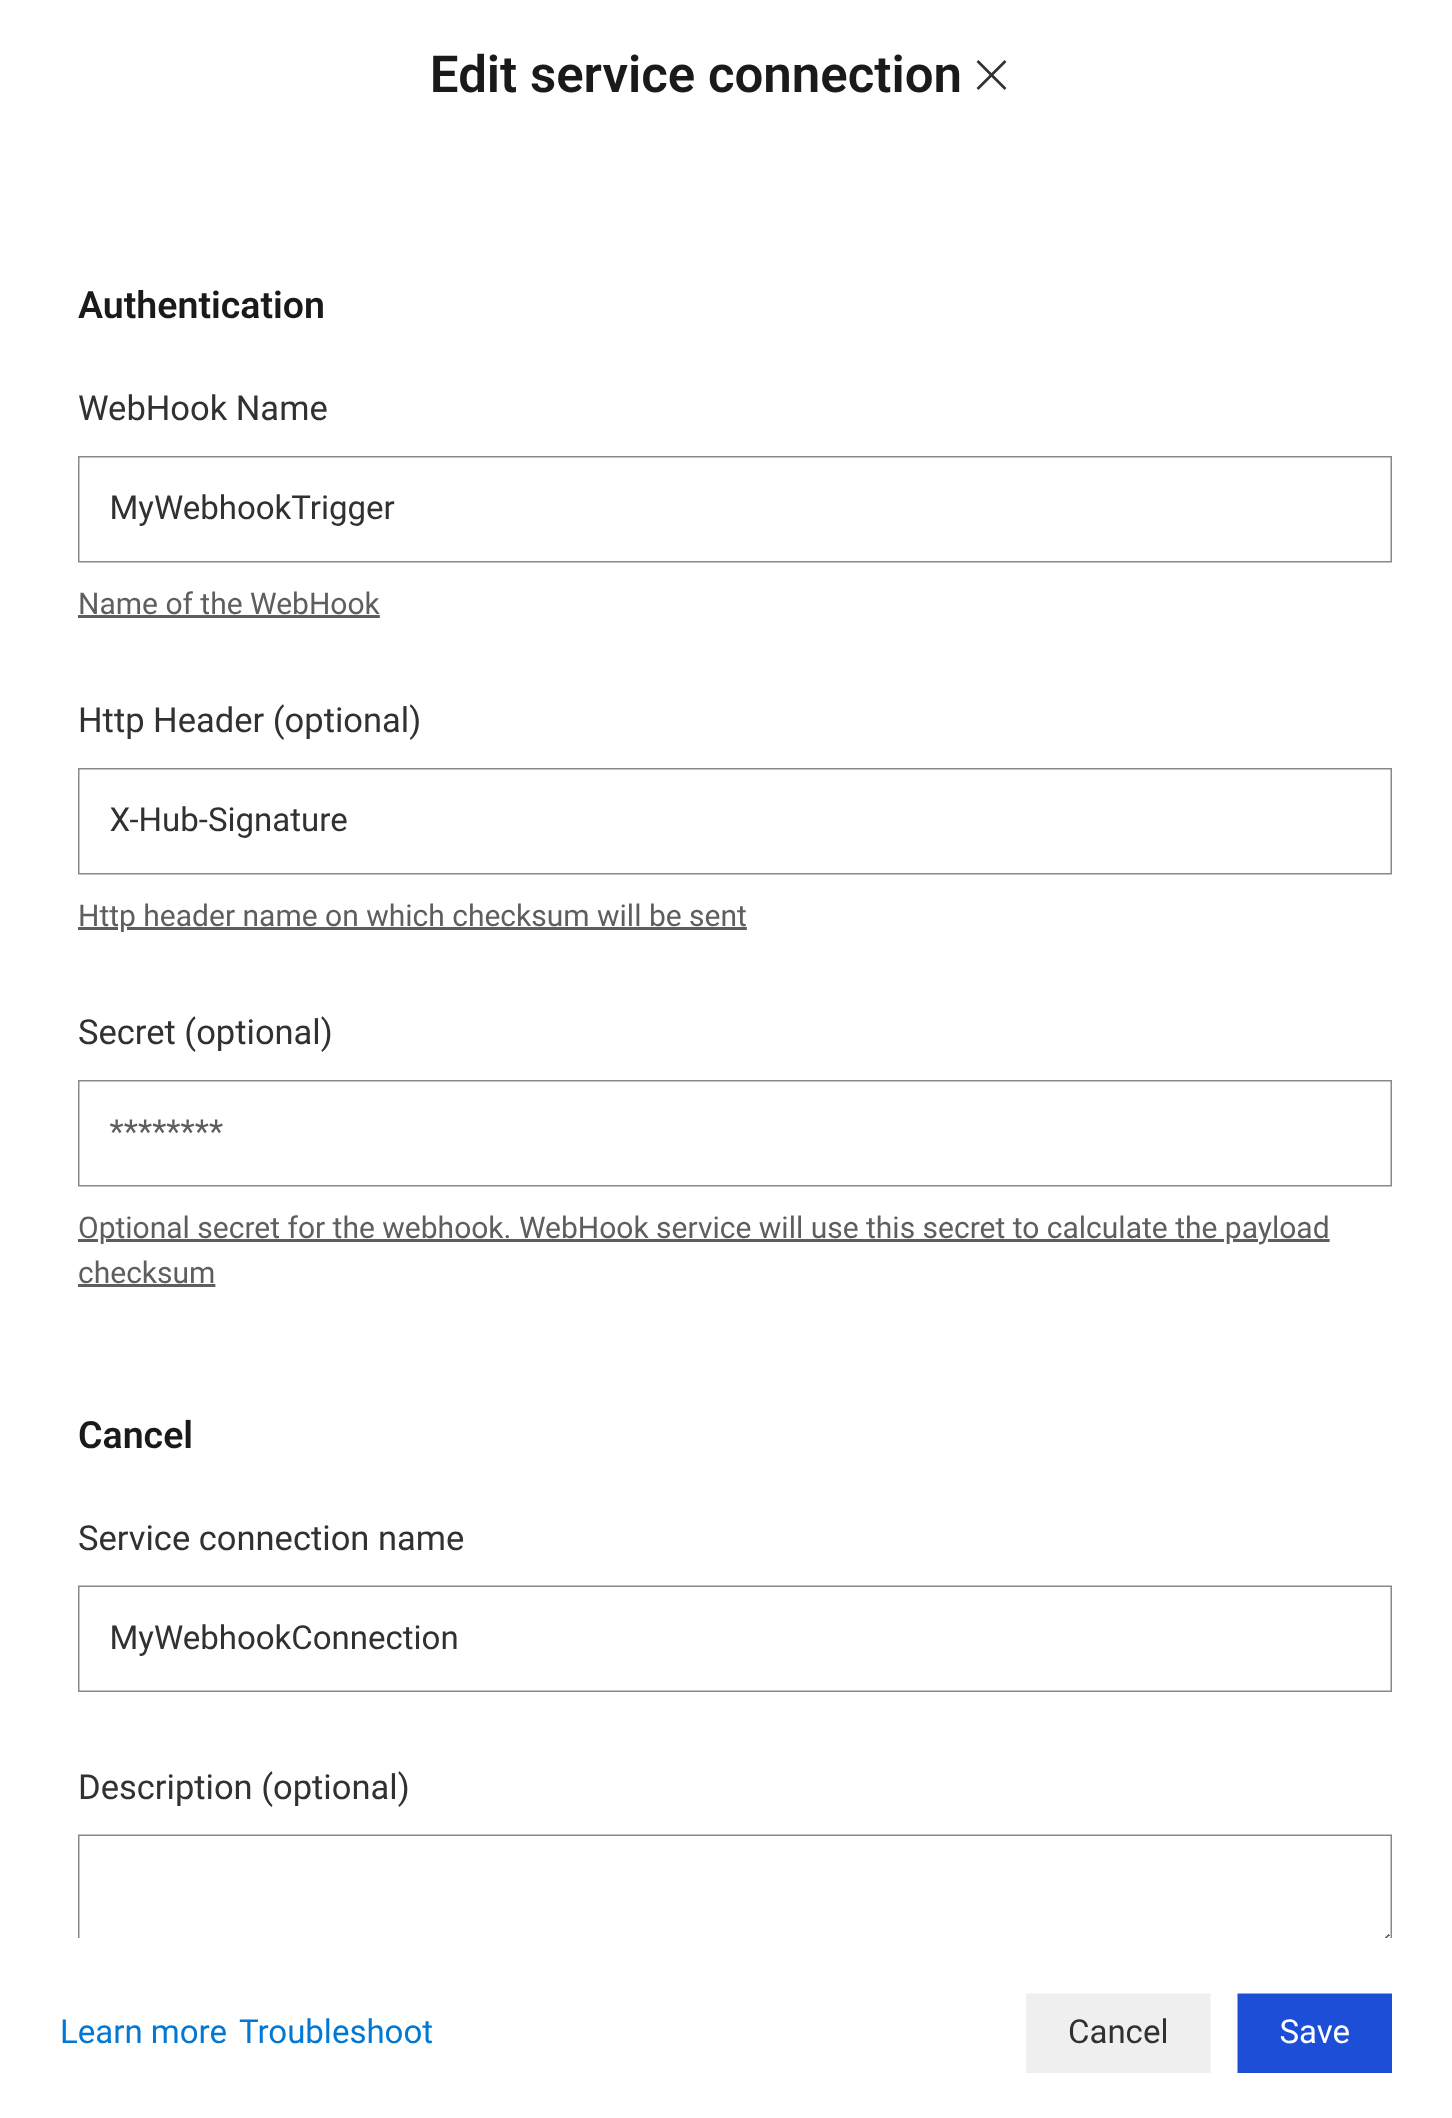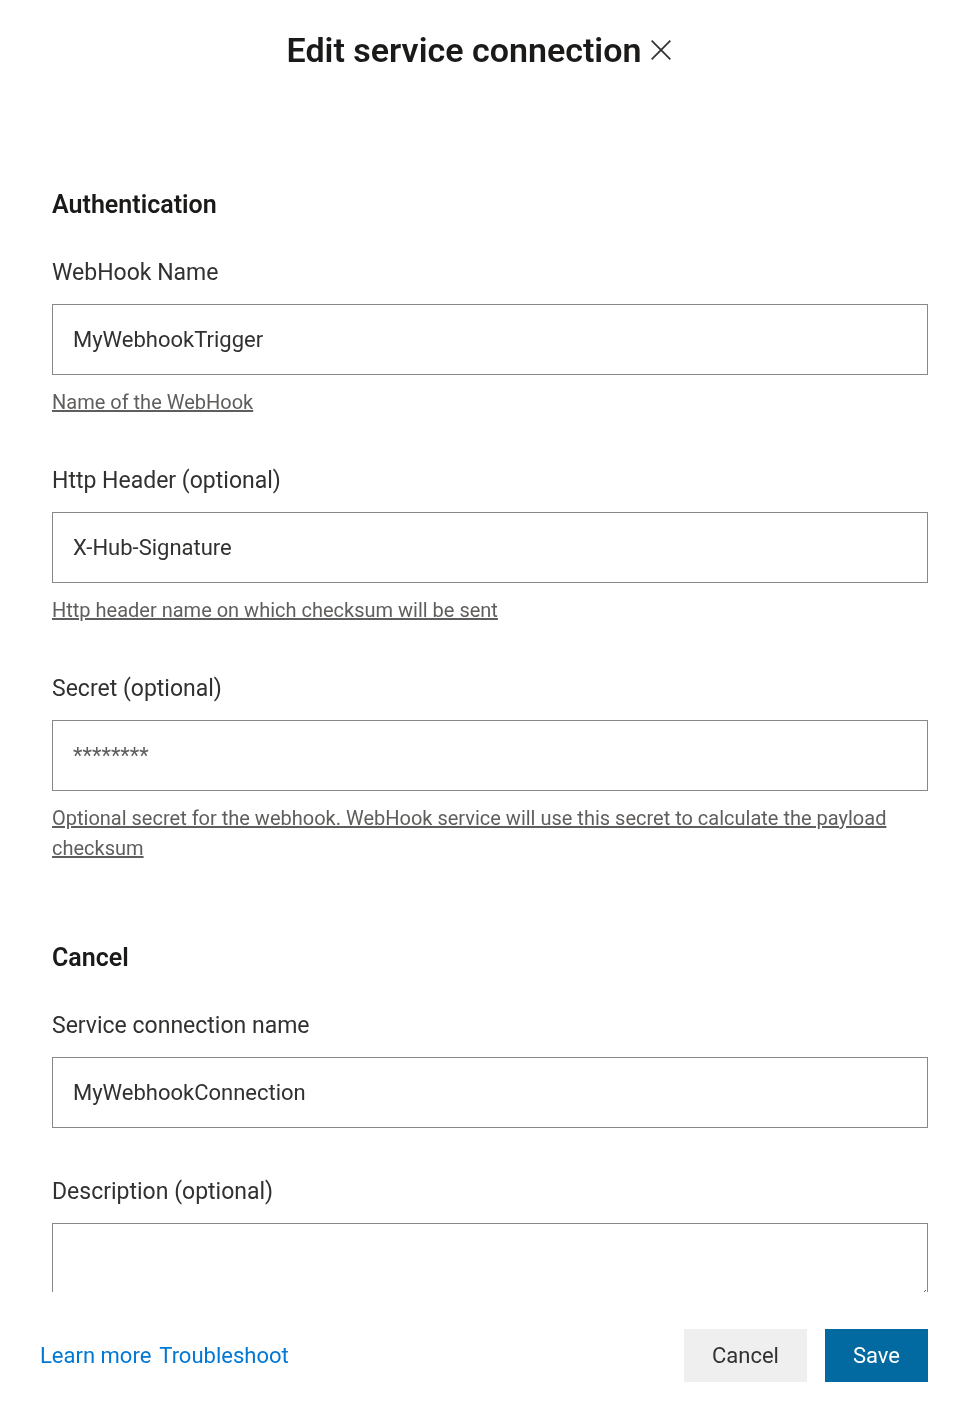--- a/index.html
+++ b/index.html
@@ -130,21 +130,21 @@
       font-family: inherit;
       border: none;
       cursor: pointer;
       min-width: 100px;
     }
     .btn-secondary {
       background: #efefef;
       color: #323130;
     }
     .btn-primary {
-      background: #0369a1;
+      background: #1d4ed8;
       color: #ffffff;
     }
   </style>
 </head>
 <body>
 
 <div class="dialog-header">
   <h1 class="dialog-title">Edit service connection</h1>
   <div class="close-btn">
     <svg viewBox="0 0 24 24" fill="none" stroke="currentColor" stroke-width="1.5">

